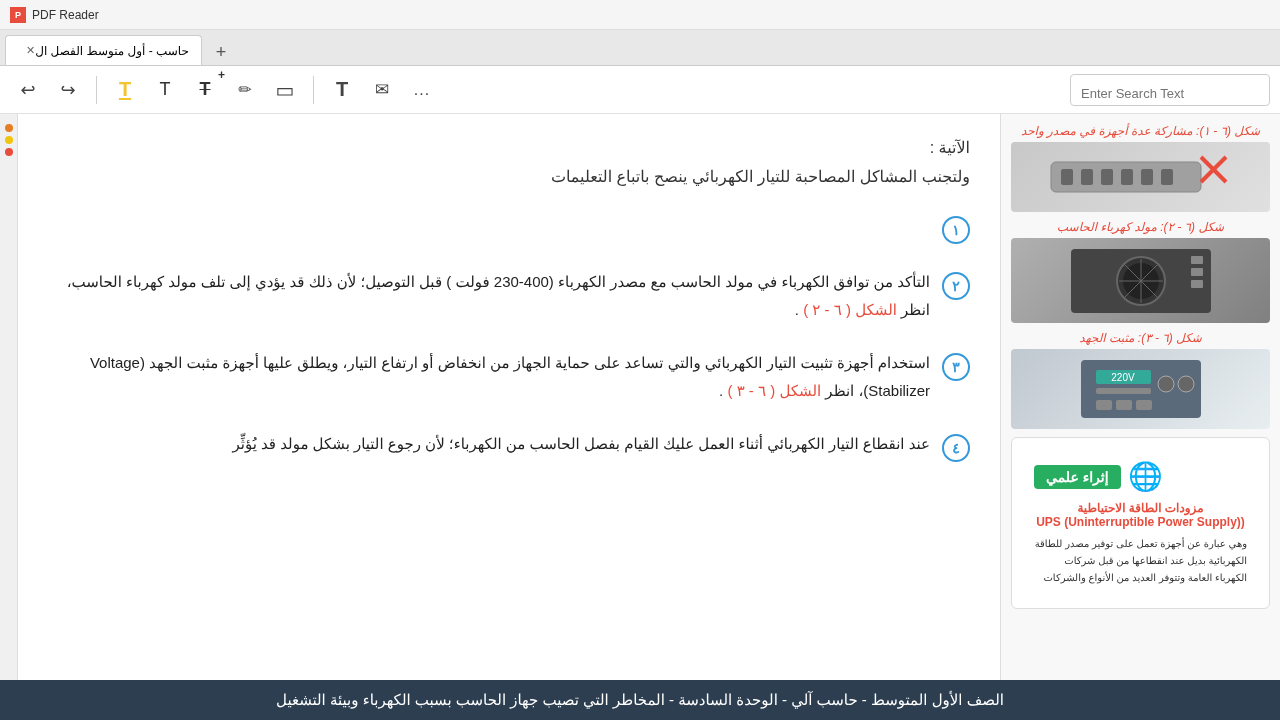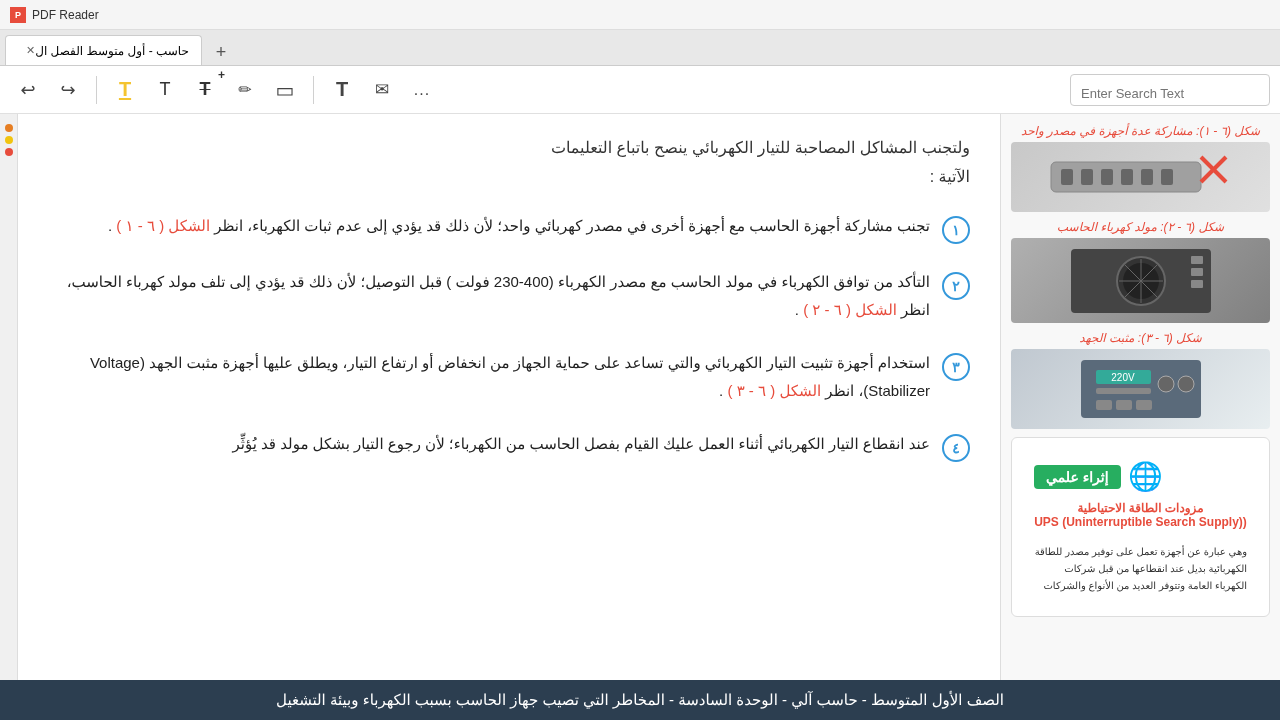--- a/index.html
+++ b/index.html
@@ -294,21 +294,21 @@
       direction: rtl;
     }
     .globe-icon {
       font-size: 28px;
     }
     .enrichment-title {
       font-size: 12px;
       color: #e74c3c;
       text-align: center;
       direction: rtl;
-      margin-bottom: 14px;
+      margin-bottom: 6px;
       font-weight: bold;
     }
     .enrichment-body {
       font-size: 10px;
       color: #333;
       direction: rtl;
       line-height: 1.7;
     }
 
     
@@ -367,30 +367,26 @@
     <div class="sidebar-dot orange"></div>
     <div class="sidebar-dot yellow"></div>
     <div class="sidebar-dot red"></div>
   </div>
 
   <div class="pdf-area">
 
     <div class="pdf-page">
 
       <div class="section-intro arabic-text">
+        <div>الآتية :</div>
         <div>ولتجنب المشاكل المصاحبة للتيار الكهربائي ينصح باتباع التعليمات</div>
-        <div>الآتية :</div>
       </div>
 
       <div class="numbered-section">
         <div class="number-circle">١</div>
-        <div class="section-text arabic-text">
-          تجنب مشاركة أجهزة الحاسب مع أجهزة أخرى في  مصدر كهربائي واحد؛ لأن ذلك قد يؤدي إلى عدم ثبات الكهرباء، انظر
-          <span class="red-text"> الشكل ( ٦ - ١ )</span> .
-        </div>
       </div>
 
       <div class="numbered-section">
         <div class="number-circle">٢</div>
         <div class="section-text arabic-text">
           التأكد من توافق الكهرباء في مولد الحاسب مع مصدر الكهرباء (400-230 فولت ) قبل التوصيل؛ لأن ذلك قد يؤدي إلى تلف مولد كهرباء الحاسب، انظر
           <span class="red-text"> الشكل ( ٦ - ٢ )</span> .
         </div>
       </div>
 
@@ -461,21 +457,21 @@
         </svg>
       </div>
 
       <div class="enrichment-box">
         <div class="enrichment-header">
           <div class="enrichment-btn">إثراء علمي</div>
           <div class="globe-icon">🌐</div>
         </div>
         <div class="enrichment-title">
           <div>مزودات الطاقة الاحتياطية</div>
-          <div>((UPS (Uninterruptible Search Supply</div>
+          <div>((UPS (Uninterruptible Power Supply</div>
         </div>
         <div class="enrichment-body">وهي عبارة عن أجهزة تعمل على توفير مصدر للطاقة الكهربائية بديل عند انقطاعها من قبل شركات الكهرباء العامة وتتوفر العديد من الأنواع والشركات</div>
       </div>
     </div>
   </div>
 </div>
 
 <div class="status-bar">
   <span>الصف الأول المتوسط - حاسب آلي - الوحدة السادسة - المخاطر التي تصيب جهاز الحاسب بسبب الكهرباء وبيئة التشغيل</span>
 </div>

